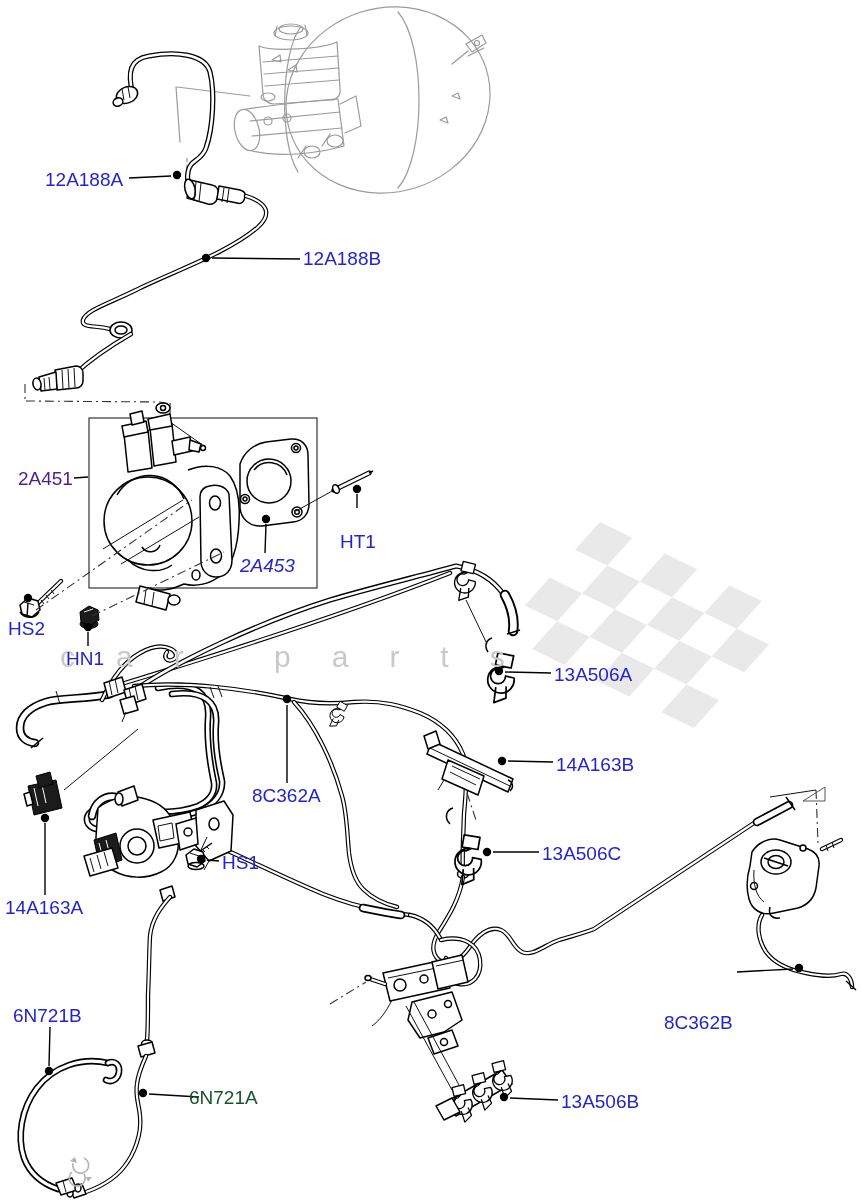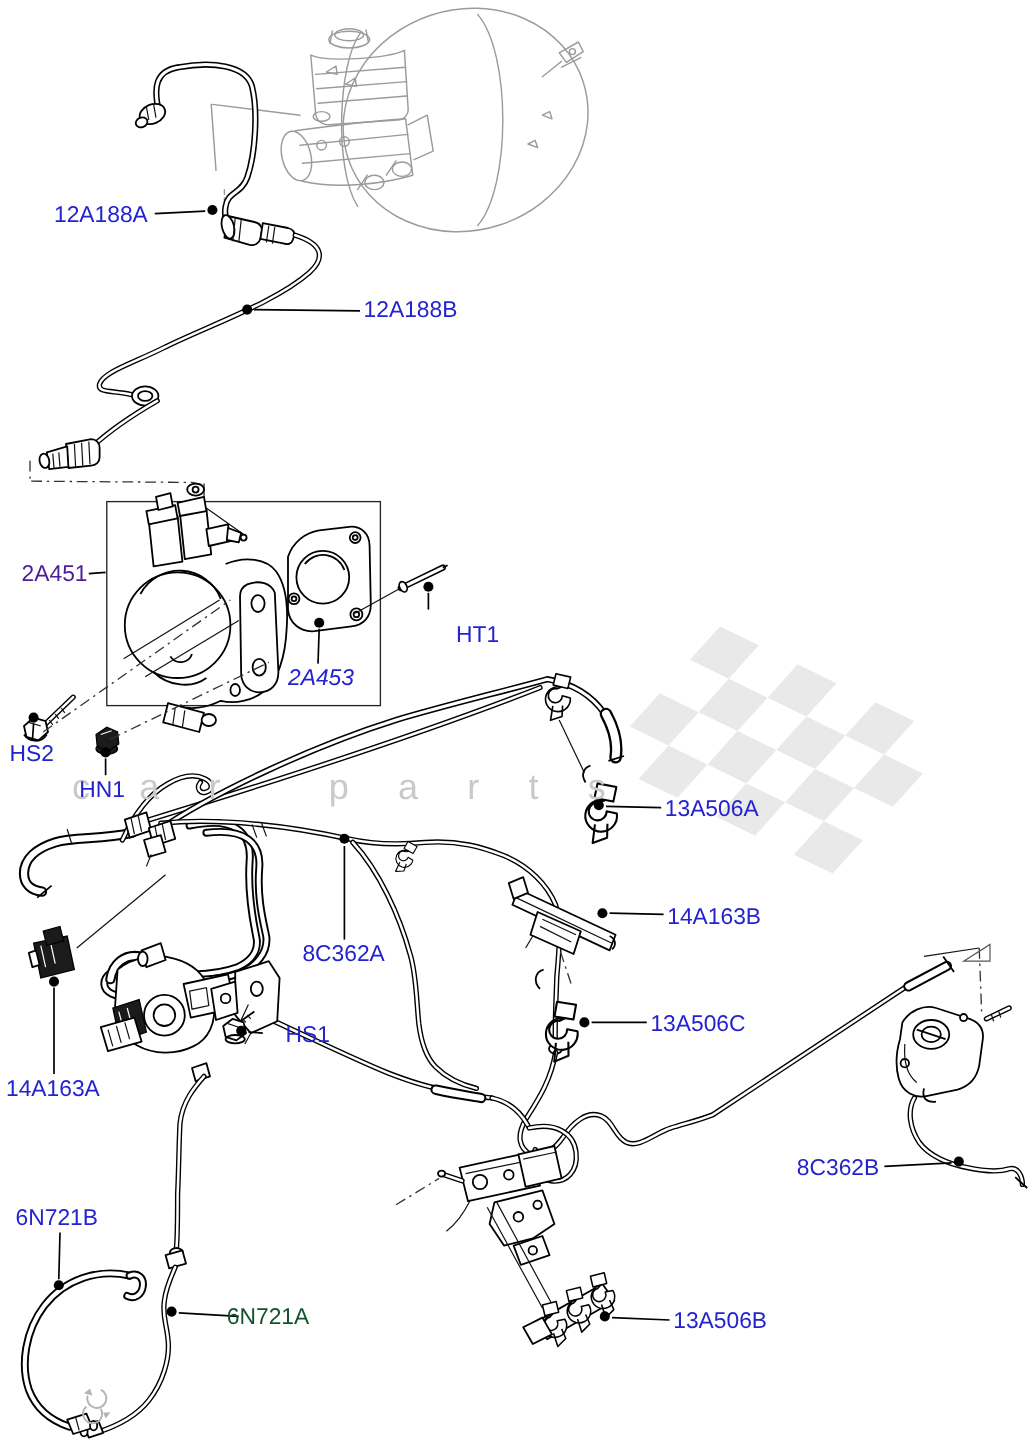--- a/index.html
+++ b/index.html
@@ -445,27 +445,27 @@
       <circle cx="143" cy="1093" r="4.2" fill="#000000"></circle>
       <line x1="558" y1="1100" x2="510" y2="1098" stroke="#000000" stroke-width="1.4"></line>
       <circle cx="504" cy="1097" r="4.2" fill="#000000"></circle>
     </svg>
 
   <div id="labels-layer">
       <div class="part-label" style="left: 45px; top: 170px; color: rgb(35, 35, 208);">12A188A</div>
       <div class="part-label" style="left: 303px; top: 249px; color: rgb(35, 35, 208);">12A188B</div>
       <div class="part-label" style="left: 18px; top: 469px; color: #4c1d95;">2A451</div>
       <div class="part-label" style="left: 240px; top: 556px; color: rgb(35, 35, 208); font-style: italic;">2A453</div>
-      <div class="part-label" style="left: 340px; top: 520px; color: rgb(35, 35, 208); margin-left: 40px;">HT1</div>
+      <div class="part-label" style="left: 340px; top: 532px; color: rgb(35, 35, 208);">HT1</div>
       <div class="part-label" style="left: 8px; top: 619px; color: rgb(35, 35, 208);">HS2</div>
       <div class="part-label" style="left: 66px; top: 649px; color: rgb(35, 35, 208);">HN1</div>
       <div class="part-label" style="left: 554px; top: 665px; color: rgb(35, 35, 208);">13A506A</div>
       <div class="part-label" style="left: 556px; top: 755px; color: rgb(35, 35, 208);">14A163B</div>
       <div class="part-label" style="left: 252px; top: 786px; color: rgb(35, 35, 208); text-align: center;">8C362A</div>
       <div class="part-label" style="left: 542px; top: 844px; color: rgb(35, 35, 208);">13A506C</div>
-      <div class="part-label" style="left: 222px; top: 853px; color: rgb(35, 35, 208); margin-left: 16px;">HS1</div>
+      <div class="part-label" style="left: 222px; top: 853px; color: rgb(35, 35, 208);">HS1</div>
       <div class="part-label" style="left: 5px; top: 898px; color: rgb(35, 35, 208);">14A163A</div>
-      <div class="part-label" style="left: 664px; top: 964px; color: rgb(35, 35, 208);">8C362B</div>
+      <div class="part-label" style="left: 664px; top: 1013px; color: rgb(35, 35, 208);">8C362B</div>
       <div class="part-label" style="left: 13px; top: 1006px; color: rgb(35, 35, 208);">6N721B</div>
       <div class="part-label" style="left: 189px; top: 1088px; color: #14532d; text-align: right;">6N721A</div>
       <div class="part-label" style="left: 561px; top: 1092px; color: rgb(35, 35, 208);">13A506B</div>
     </div>
 </div>
 
 </body></html>

